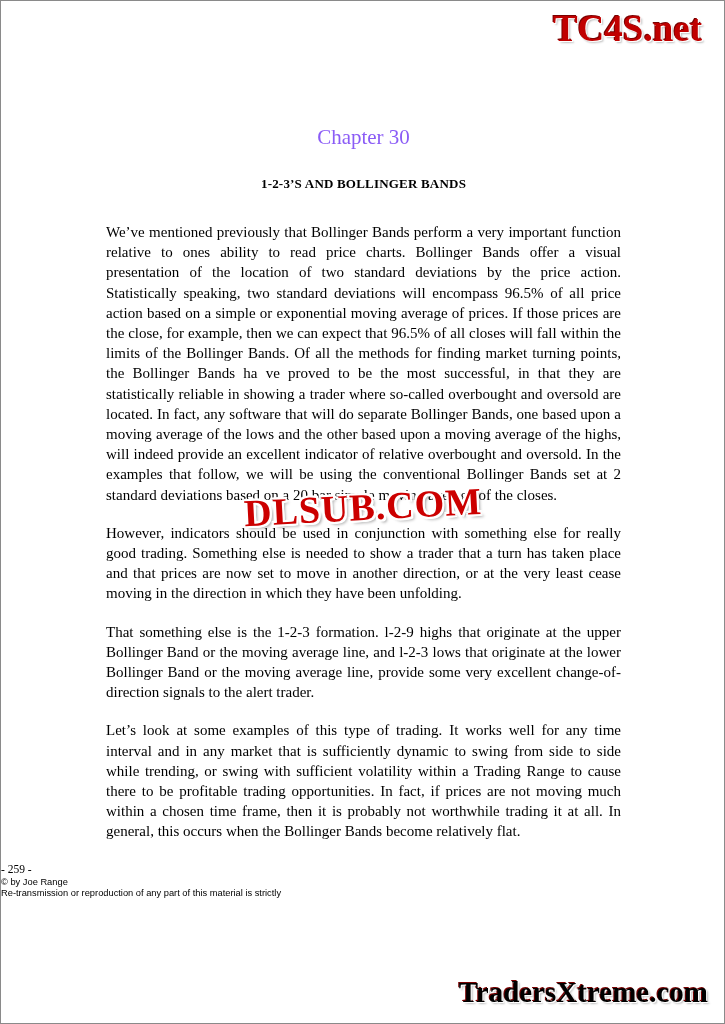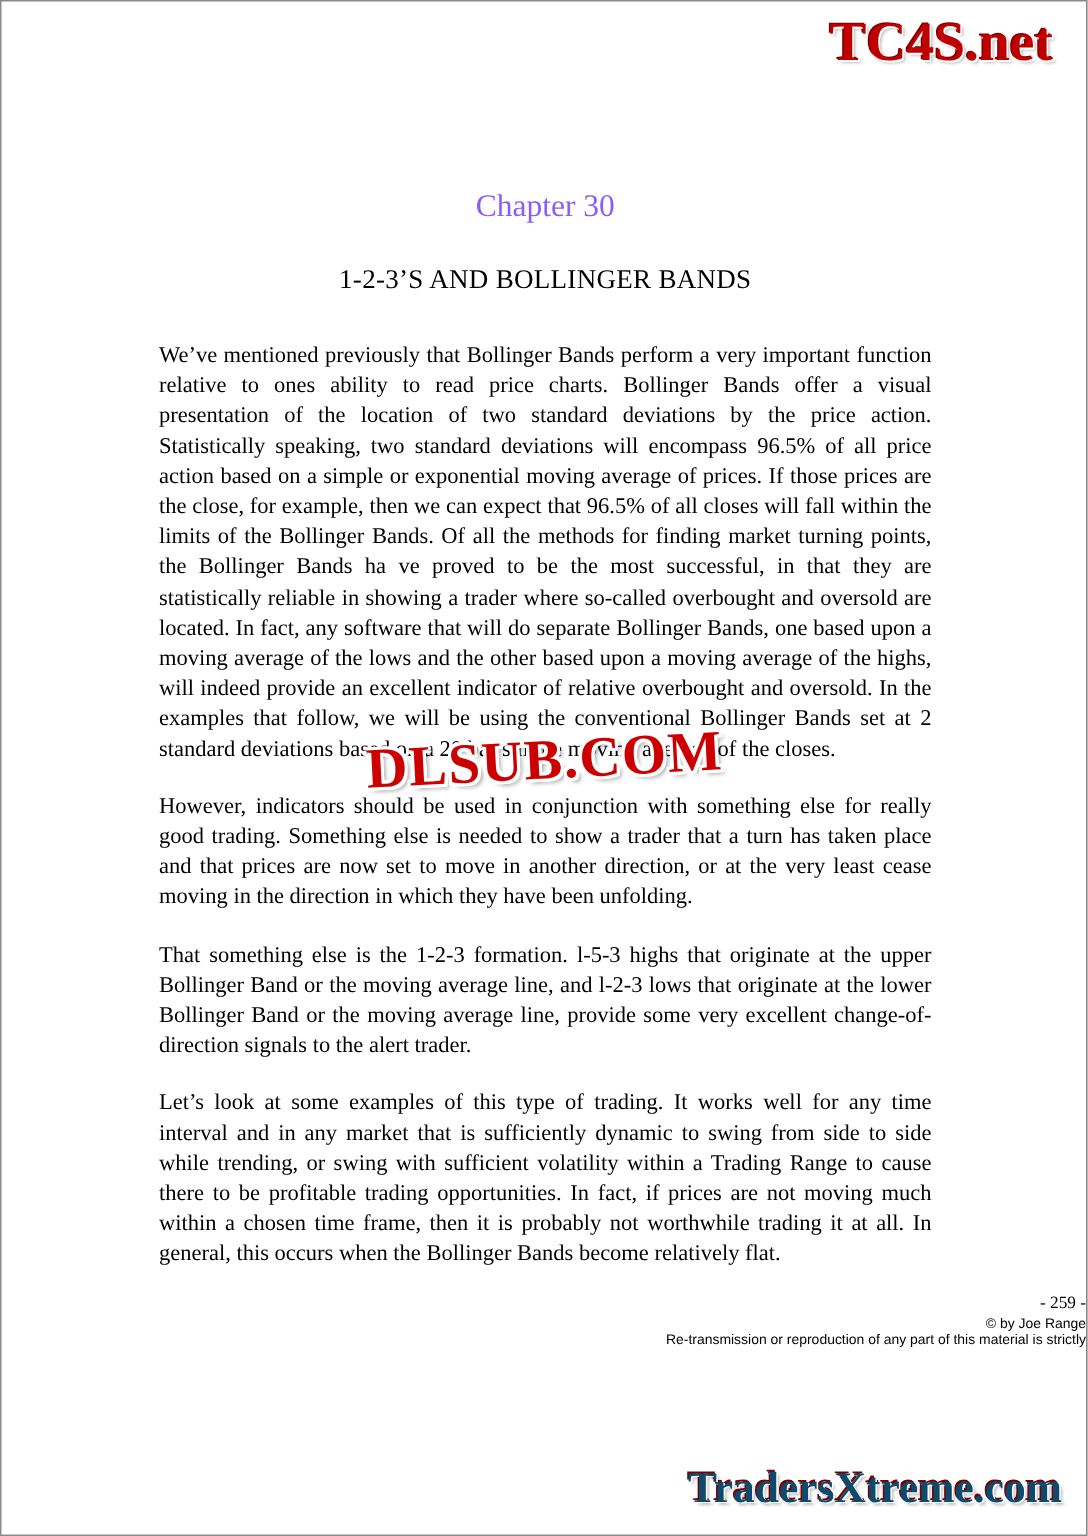--- a/index.html
+++ b/index.html
@@ -36,21 +36,21 @@
       2px 2px 2px rgba(0,0,0,0.25);
   }
   .wm-bottom {
     position: absolute;
     bottom: 14px;
     right: 16px;
     font-family: "Liberation Serif", serif;
     font-size: 29px;
     font-weight: bold;
     font-style: normal;
-    color: #0c4a6e;
+    color: #000000;
     text-shadow:
       1px 1px 0 #ffffff,
       -1px -1px 0 #7a0000,
       2px 2px 2px rgba(0,0,0,0.25);
   }
   .wm-center {
     position: absolute;
     top: 484px;
     left: 50%;
     transform: translateX(-50%) rotate(-3deg);
@@ -75,42 +75,42 @@
     width: 515px;
   }
   .chapter-title {
     text-align: center;
     font-size: 21px;
     margin-top: 124px;
     color: #8b5cf6;
   }
   .section-title {
     text-align: center;
-    font-size: 18px;
-    font-weight: normal;
+    font-size: 13px;
+    font-weight: bold;
     margin-top: 26px;
     letter-spacing: 0.2px;
   }
   p.para {
     font-size: 15px;
     line-height: 20.2px;
     text-align: justify;
     margin: 0;
     color: #000;
   }
   p.first { margin-top: 30px; }
   p.para + p.para { margin-top: 18px; }
 
   
   .footer {
     position: absolute;
     left: 0;
     right: 0;
     top: 862px;
-    text-align: right;
+    text-align: left;
     font-family: "Liberation Sans", sans-serif;
   }
   .page-number {
     font-size: 11.5px;
     color: #000;
     font-family: "Liberation Serif", serif;
   }
   .copyright-line {
     font-size: 9.3px;
     color: #000;
@@ -128,21 +128,21 @@
 <div class="page">
 
   <div class="wm-top">TC4S.net</div>
 
   <div class="content">
     <div class="chapter-title">Chapter 30</div>
     <div class="section-title">1-2-3’S AND BOLLINGER BANDS</div>
 
     <p class="para first">We’ve mentioned previously that Bollinger Bands perform a very important function relative to ones ability to read price charts.  Bollinger Bands offer a visual presentation of the location of two standard deviations by the price action.  Statistically speaking, two standard deviations will encompass 96.5% of all price action based on a simple or exponential moving average of prices.  If those prices are the close, for example, then we can expect that 96.5% of all closes will fall within the limits of the Bollinger Bands.  Of all the methods for finding market turning points, the Bollinger Bands ha ve proved to be the most successful, in that they are statistically reliable in showing a trader where so-called overbought and oversold are located.  In fact, any software that will do separate Bollinger Bands, one based upon a moving average of the lows and the other based upon a moving average of the highs, will indeed provide an excellent indicator of relative overbought and oversold.  In the examples that follow, we will be using the conventional Bollinger Bands set at 2 standard deviations based on a 20 bar simple moving average of the closes.</p>
     <p class="para">However, indicators should be used in conjunction with something else for really good trading.  Something else is needed to show a trader that a turn has taken place and that prices are now set to move in another direction, or at the very least cease moving in the direction in which they have been unfolding.</p>
-    <p class="para">That something else is the 1-2-3 formation.   l-5-3 highs that originate at the upper Bollinger Band or the moving average line, and l-2-3 lows that originate at the lower Bollinger Band or the moving average line, provide some very excellent change-of-direction signals to the alert trader.</p>
+    <p class="para">That something else is the 1-2-3 formation.   l-2-9 highs that originate at the upper Bollinger Band or the moving average line, and l-2-3 lows that originate at the lower Bollinger Band or the moving average line, provide some very excellent change-of-direction signals to the alert trader.</p>
     <p class="para">Let’s look at some examples of this type of trading.  It works well for any time interval and in any market that is sufficiently dynamic to swing from side to side while trending, or swing with sufficient volatility within a Trading Range to cause there to be profitable trading opportunities.  In fact, if prices are not moving much within a chosen time frame, then it is probably not worthwhile trading it at all.  In general, this occurs when the Bollinger Bands become relatively flat.</p>
   </div>
 
   <div class="wm-center">DLSUB.COM</div>
 
   <div class="footer">
     <div class="page-number">- 259 -</div>
     <div class="copyright-line">© by Joe Range</div>
     <div class="notice-line">Re-transmission or reproduction of any part of this material is strictly</div>
   </div>

